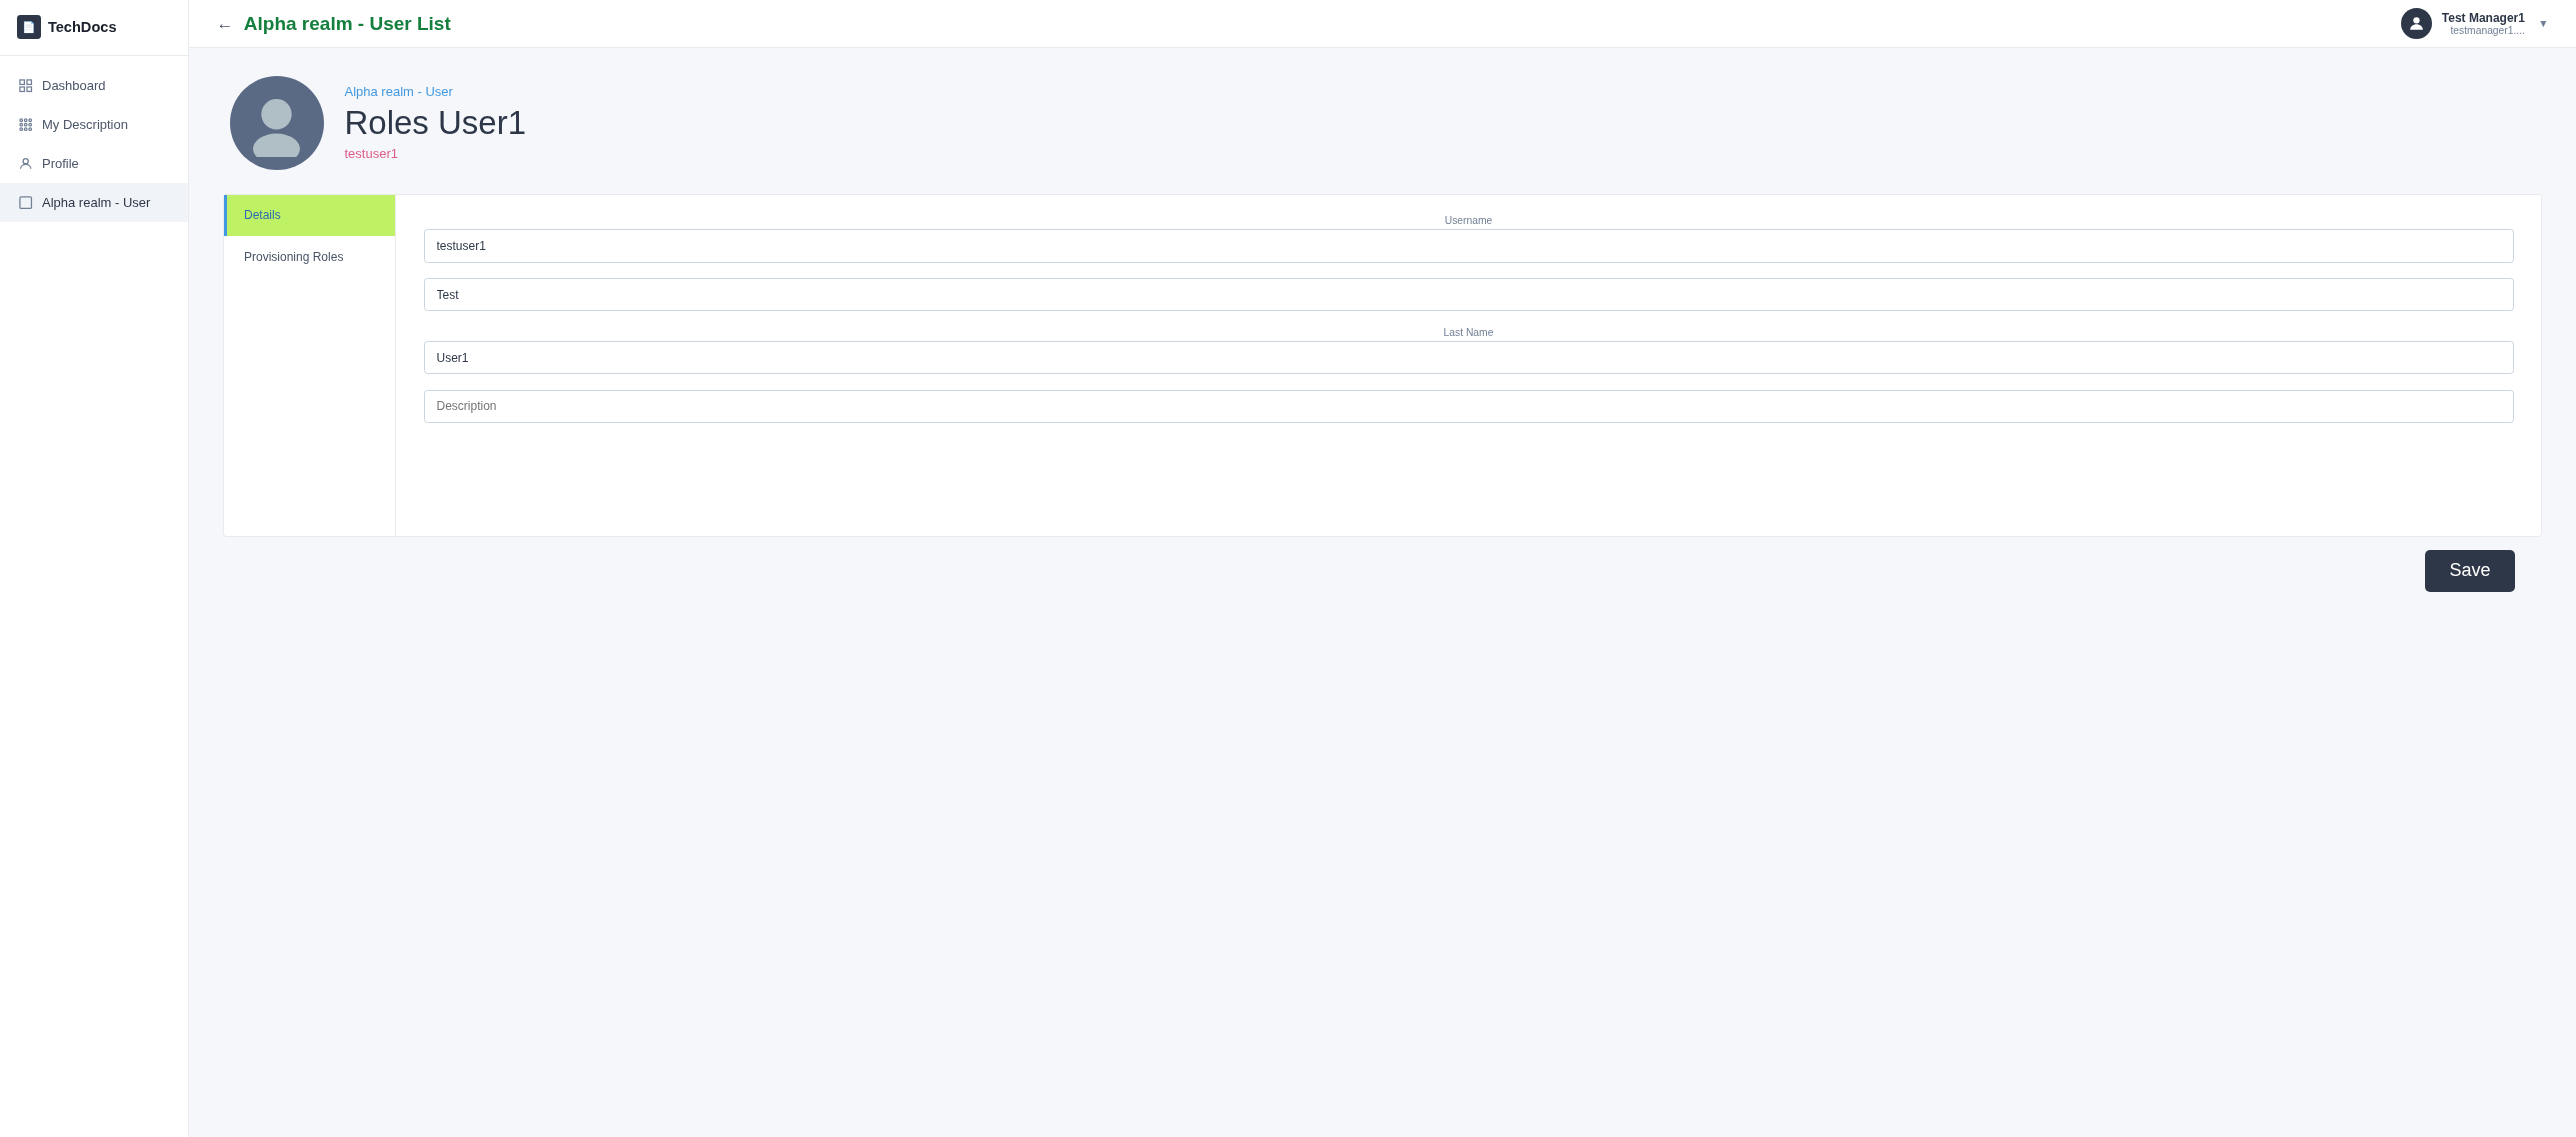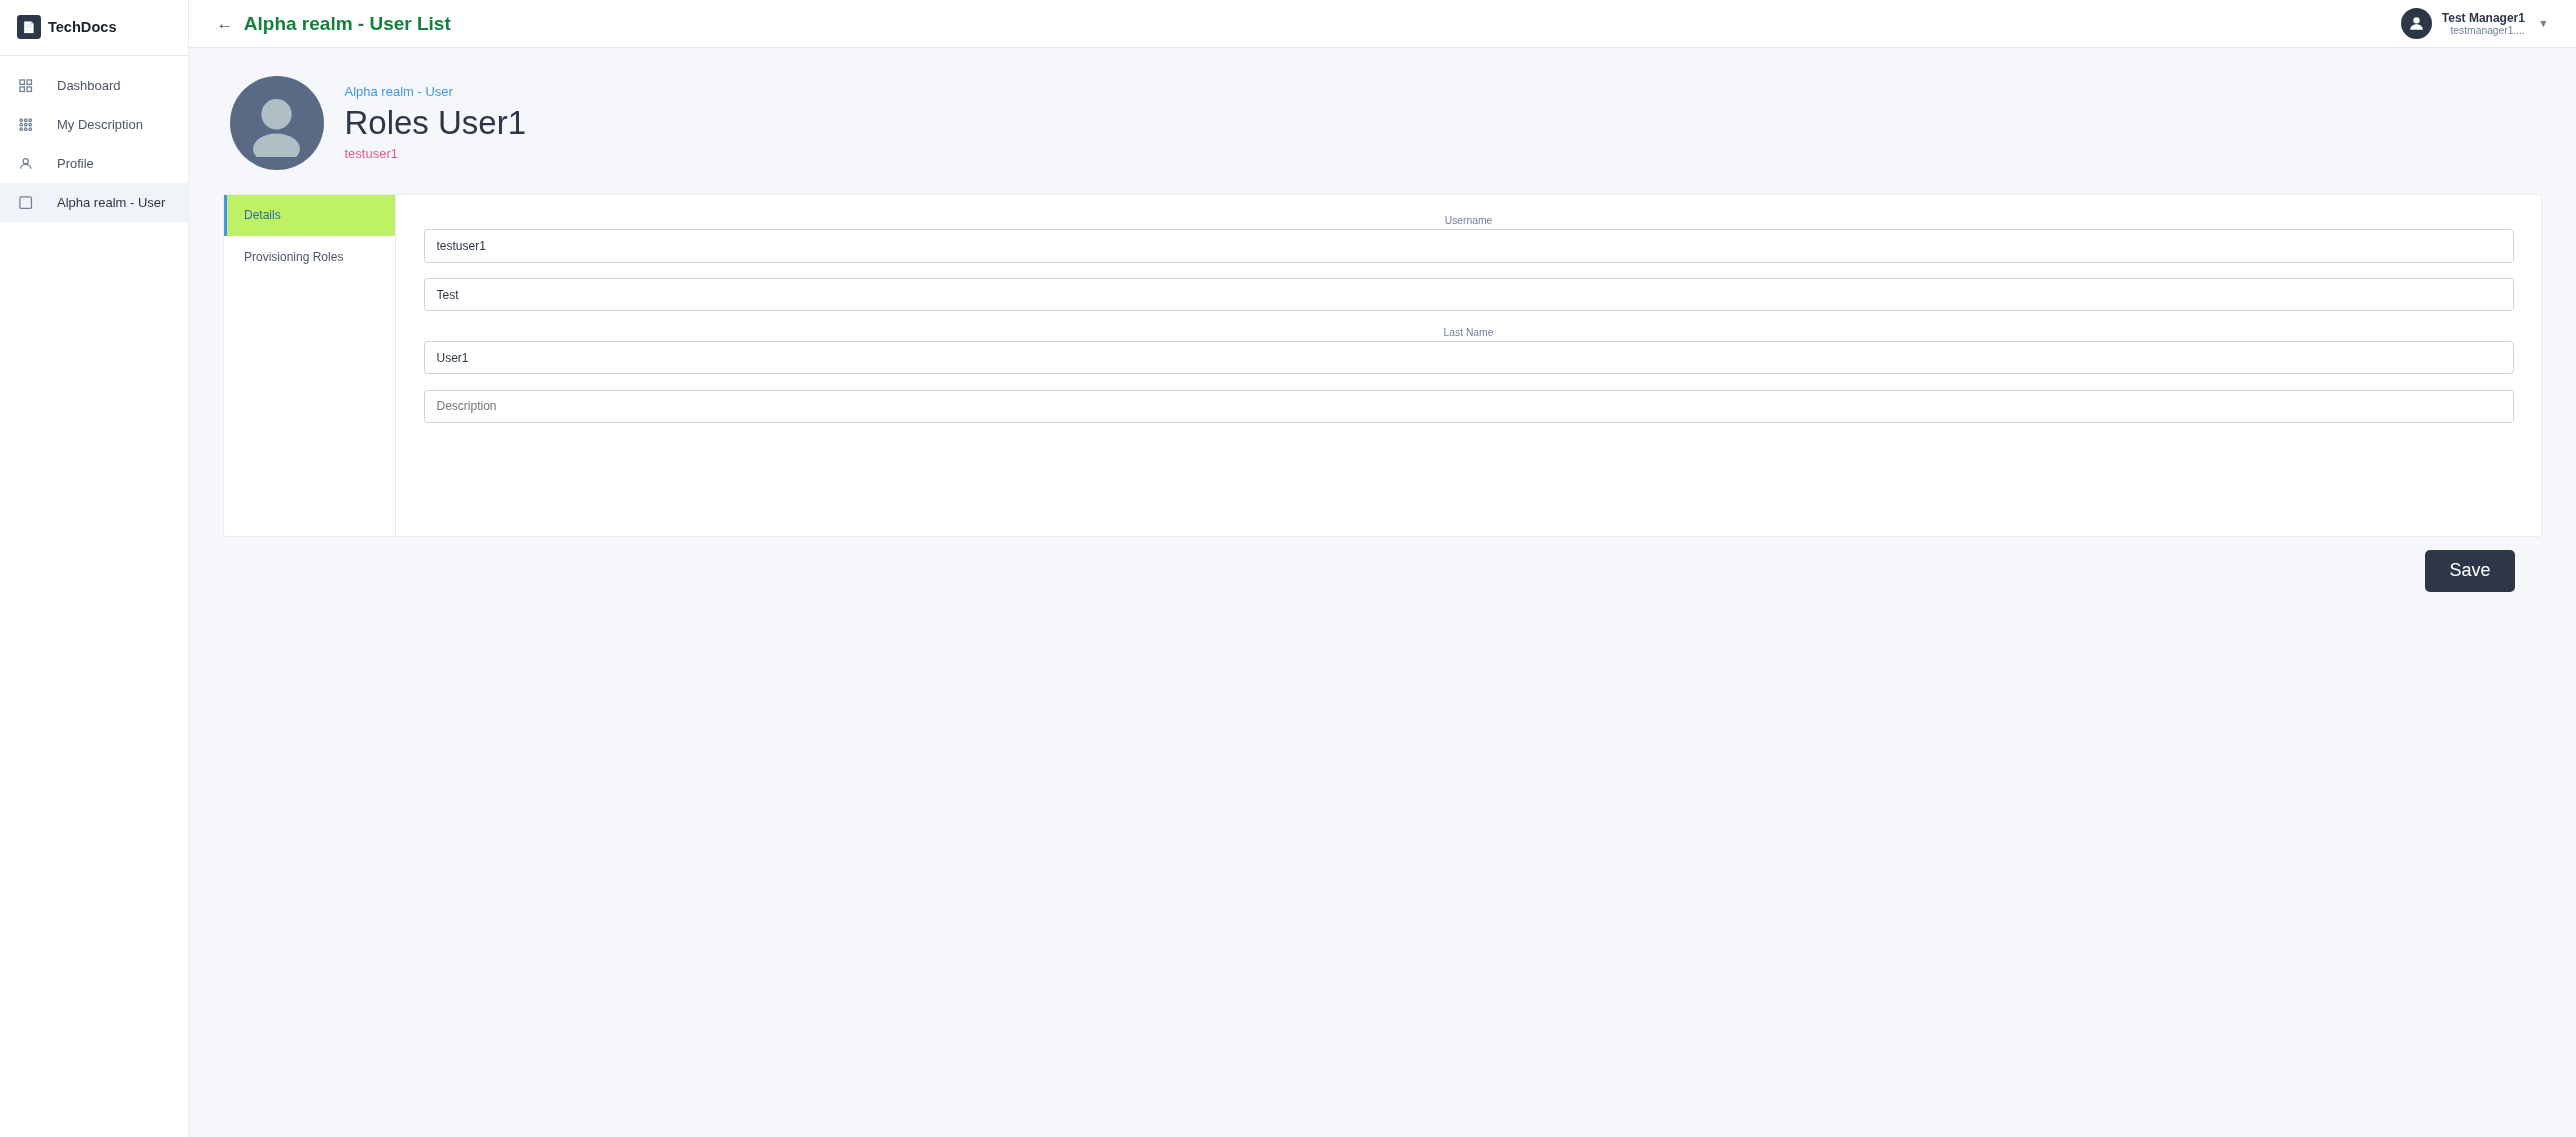--- a/index.html
+++ b/index.html
@@ -27,21 +27,21 @@
       background: #2d3748;
       border-radius: 3.4px;
       display: flex; align-items: center; justify-content: center;
       color: white; font-size: 11px;
     }
     .sidebar-logo-text {
       font-size: 14.6px; font-weight: 700; color: #1a202c;
     }
     .sidebar-nav { padding: 10.3px 0; flex: 1; }
     .sidebar-item {
-      display: flex; align-items: center; gap: 23px;
+      display: flex; align-items: center; gap: 8px;
       padding: 11px 17px;
       cursor: pointer;
       color: #4a5568;
       font-size: 13px;
       border-radius: 0;
       transition: background 0.15s;
     }
     .sidebar-item.active { background: #f0f4f8; color: #2d3748; font-weight: 500; }
     .sidebar-item-icon {
       width: 17px; height: 17px;

